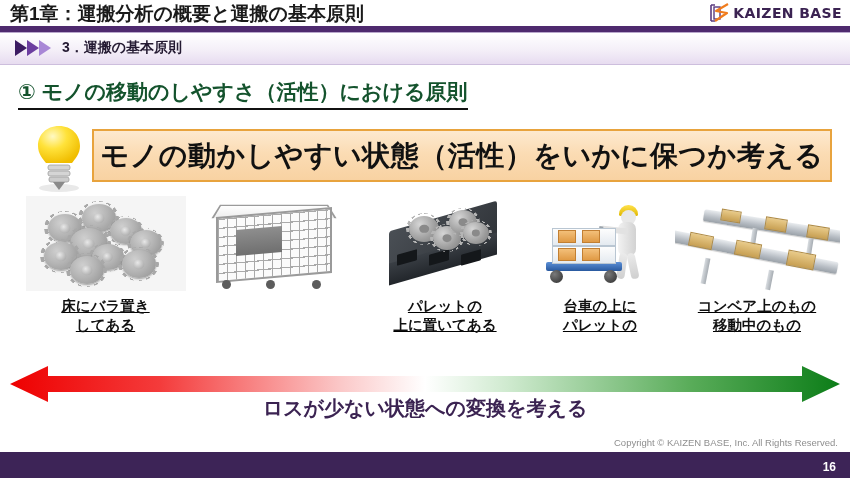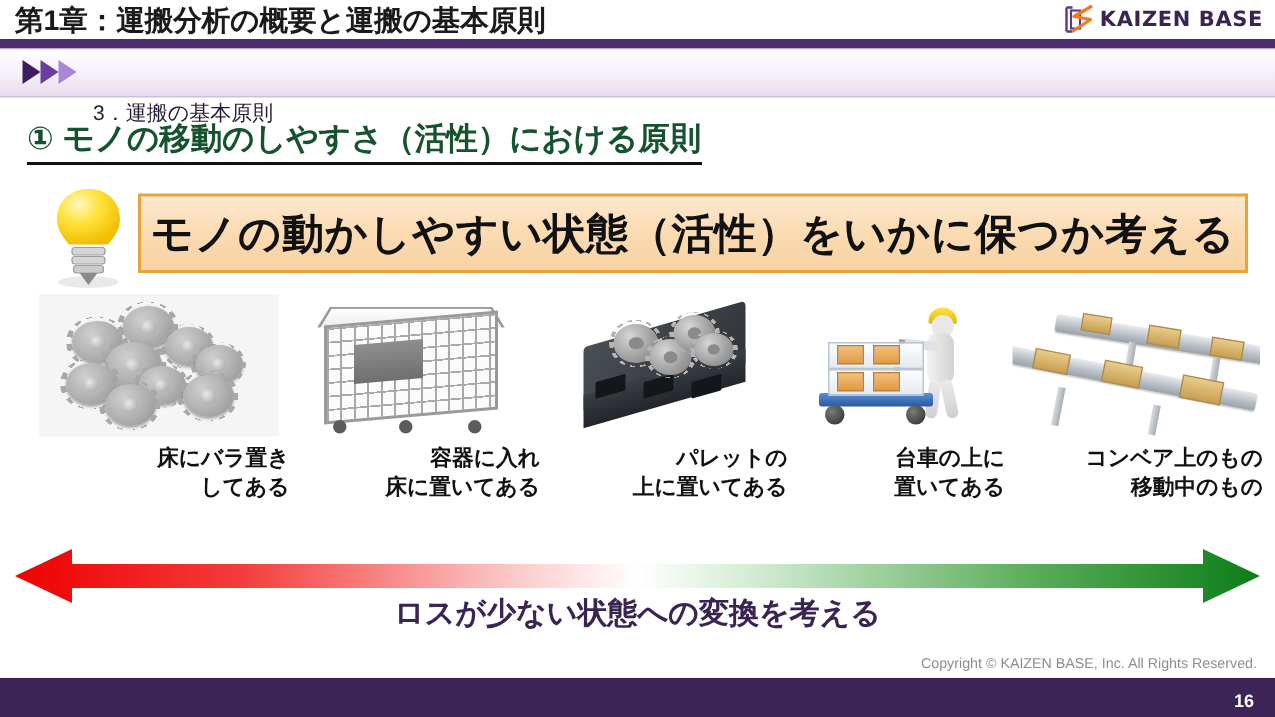--- a/index.html
+++ b/index.html
@@ -23,21 +23,21 @@
   .logo-text{font-size:14px;font-weight:bold;color:#3b2352;letter-spacing:0.4px;
     font-family:"DejaVu Sans",sans-serif;}
   .hdr-rule{position:absolute;left:0;top:26px;width:850px;height:6px;background:#4e2a6e;}
   .hdr-rule2{position:absolute;left:0;top:32px;width:850px;height:1px;background:#b9a7cc;}
 
   
   .sub{position:absolute;left:0;top:33px;width:850px;height:31px;
     background:linear-gradient(to bottom,#ffffff 0%,#f4eff8 55%,#e7dcf0 100%);
     border-bottom:1px solid #cdbedd;}
   .chevrons{position:absolute;left:14px;top:6px;display:flex;align-items:center;}
-  .sub-label{position:absolute;left:62px;top:6px;font-size:14px;font-weight:normal;color:#241a32;margin-top:28px;}
+  .sub-label{position:absolute;left:62px;top:6px;font-size:14px;font-weight:bold;color:#241a32;}
 
   
   .sec-head{
     position:absolute;left:18px;top:78px;
     font-size:21px;font-weight:bold;color:#14532d;
     padding-bottom:2px;
     border-bottom:2px solid #111;
   }
 
   
@@ -46,21 +46,21 @@
     position:absolute;left:92px;top:129px;width:740px;height:53px;
     box-sizing:border-box;
     background:linear-gradient(to bottom,#fde9cf 0%,#fbdcb4 45%,#f8d2a2 100%);
     border:2px solid #e8a33d;
     display:flex;align-items:center;justify-content:center;
   }
   .banner-text{font-size:28px;font-weight:bold;color:#111;letter-spacing:0.5px;white-space:nowrap;}
 
   
   .items{position:absolute;left:0;top:196px;width:850px;height:160px;}
-  .item{position:absolute;top:0;text-align:right;}
+  .item{position:absolute;top:0;text-align:center;text-decoration:underline;}
   .pic{position:relative;margin:0 auto;}
   .cap{
     margin-top:6px;font-size:14.5px;font-weight:bold;color:#111;line-height:1.30;
     white-space:pre-line;
   }
 
   
   .gearbox{width:160px;height:95px;background:#f5f5f5;position:relative;}
   .gear{position:absolute;border-radius:50%;
     background:radial-gradient(circle at 38% 33%,#cfcfcf 0%,#b4b4b4 45%,#8f8f8f 100%);
@@ -236,22 +236,20 @@
       <div class="pic" style="width:135px;height:95px;">
         <div class="cage">
           <div class="cage-top"></div>
           <div class="cage-body"></div>
           <div class="cage-plate"></div>
           <div class="caster" style="left:14px;"></div>
           <div class="caster" style="left:58px;"></div>
           <div class="caster" style="left:104px;"></div>
         </div>
       </div>
-      <div class="cap">容器に入れ
-床に置いてある</div>
     </div>
 
     <div class="item" style="left:365px;width:160px;">
       <div class="pic" style="width:140px;height:95px;">
         <div class="pallet">
           <div class="pl-top"></div>
           <div class="pl-front"></div>
           <div class="pl-slot" style="left:22px;"></div>
           <div class="pl-slot" style="left:54px;"></div>
           <div class="pl-slot" style="left:86px;"></div>
@@ -280,21 +278,21 @@
           <div class="cart-wheel" style="left:66px;"></div>
           <div class="box-layer" style="top:50px;"></div>
           <div class="box-layer" style="top:32px;"></div>
           <div class="box-sm" style="left:20px;top:34px;"></div>
           <div class="box-sm" style="left:44px;top:34px;"></div>
           <div class="box-sm" style="left:20px;top:52px;"></div>
           <div class="box-sm" style="left:44px;top:52px;"></div>
         </div>
       </div>
       <div class="cap">台車の上に
-置いてある</div>
+パレットの</div>
     </div>
 
     <div class="item" style="left:672px;width:170px;">
       <div class="pic" style="width:165px;height:95px;">
         <div class="conv">
 
           <div class="lane" style="left:28px;top:24px;width:140px;transform:rotate(9deg);"></div>
           <div class="leg" style="left:76px;top:32px;height:22px;transform:rotate(9deg);"></div>
           <div class="leg" style="left:132px;top:42px;height:22px;transform:rotate(9deg);"></div>
 

